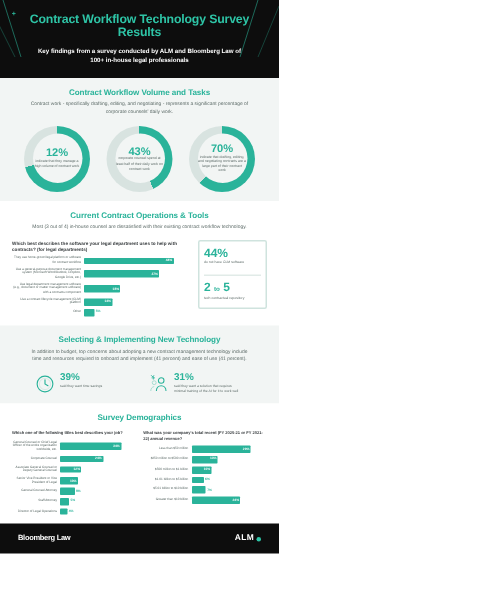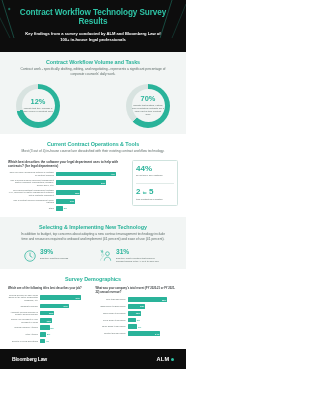--- a/index.html
+++ b/index.html
@@ -161,20 +161,28 @@
     <div class="donuts">
       <div class="donut-wrap">
         <div class="donut" style="background: conic-gradient(rgb(42, 179, 154) 0%, rgb(42, 179, 154) 71%, rgb(216, 227, 224) 71%, rgb(216, 227, 224) 100%);">
           <div class="donut-inner">
             <div class="donut-pct">12%</div>
             <div class="donut-cap">indicate that they manage a high volume of contract work</div>
           </div>
         </div>
       </div>
       <div class="donut-wrap">
+        <div class="donut" style="background: conic-gradient(rgb(42, 179, 154) 0%, rgb(42, 179, 154) 43%, rgb(216, 227, 224) 43%, rgb(216, 227, 224) 100%);">
+          <div class="donut-inner">
+            <div class="donut-pct">43%</div>
+            <div class="donut-cap">corporate counsel spend at least half of their daily work on contract work</div>
+          </div>
+        </div>
+      </div>
+      <div class="donut-wrap">
         <div class="donut" style="background: conic-gradient(rgb(42, 179, 154) 0%, rgb(42, 179, 154) 62%, rgb(216, 227, 224) 62%, rgb(216, 227, 224) 100%);">
           <div class="donut-inner">
             <div class="donut-pct">70%</div>
             <div class="donut-cap">indicate that drafting, editing, and negotiating contracts are a large part of their contract work</div>
           </div>
         </div>
       </div>
     </div>
   </div>
 

